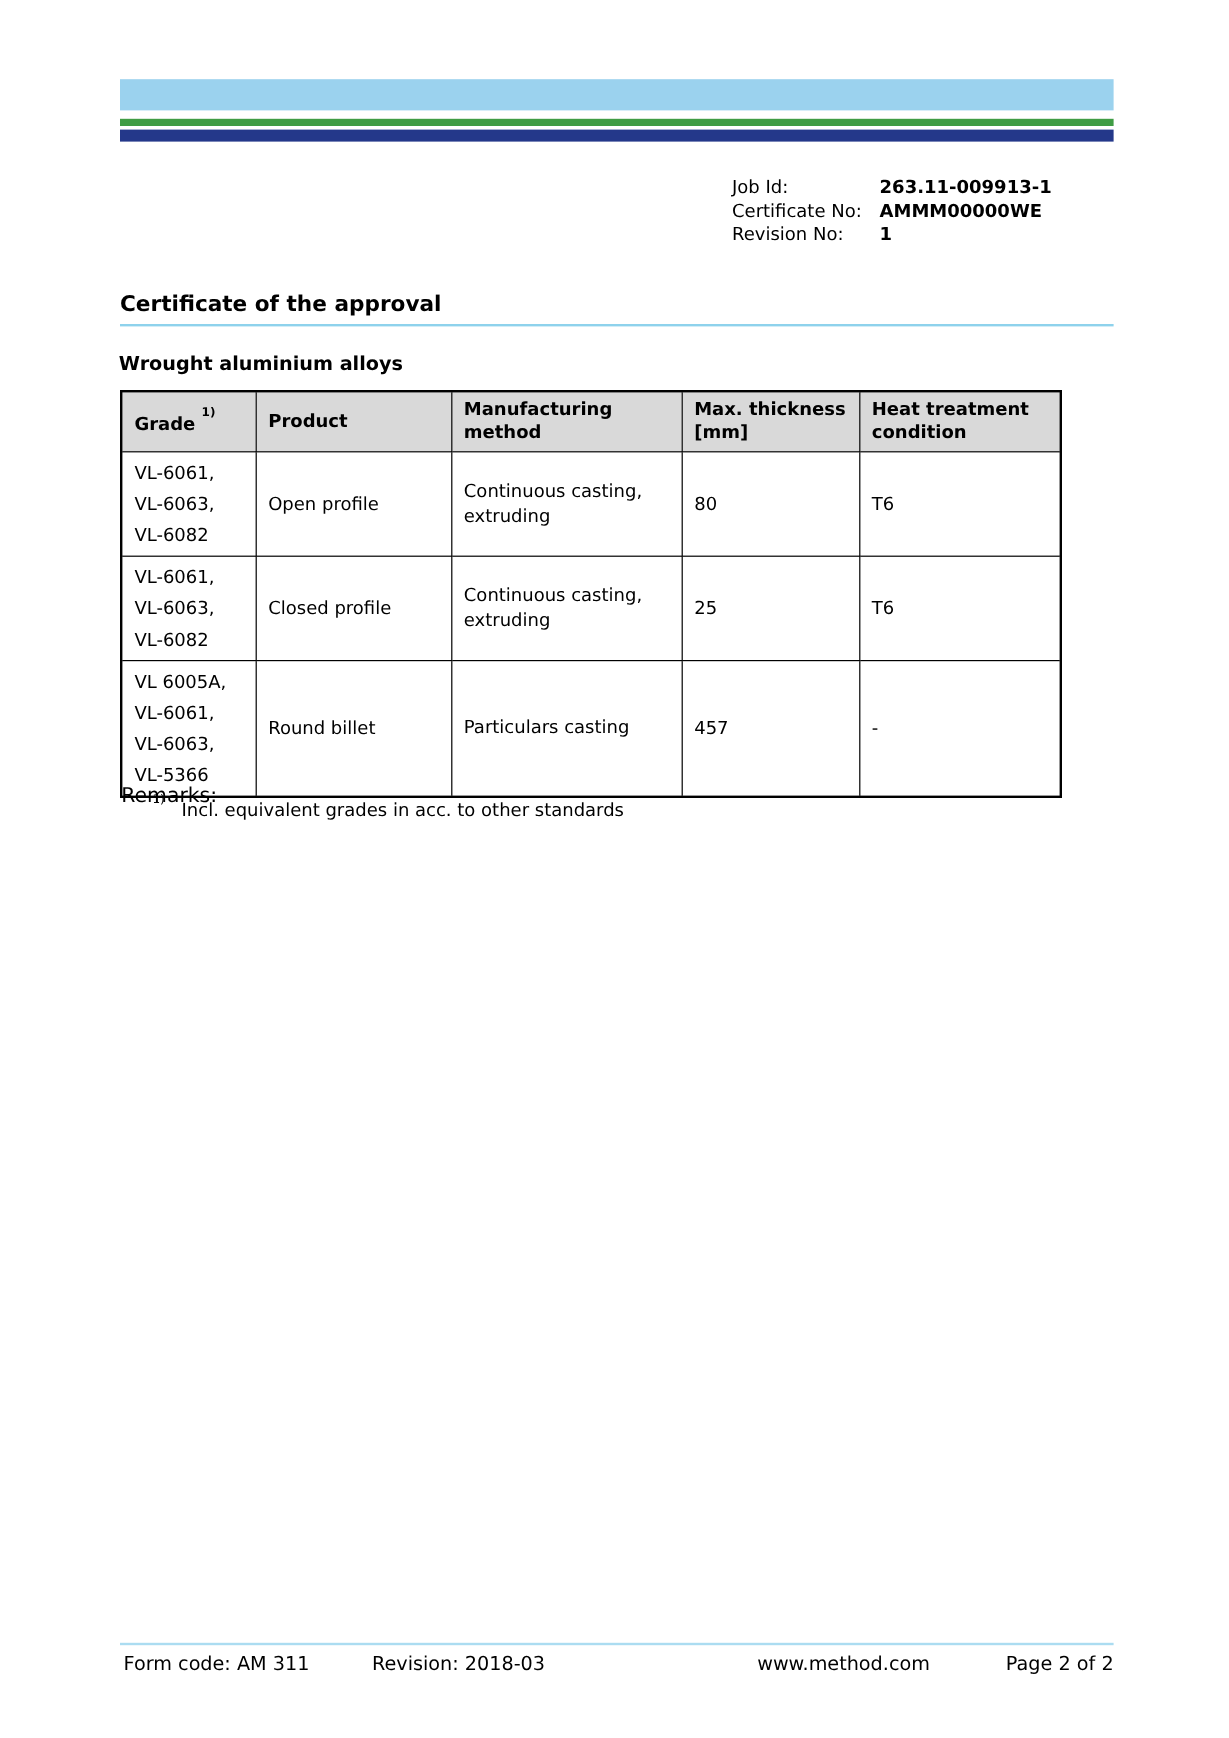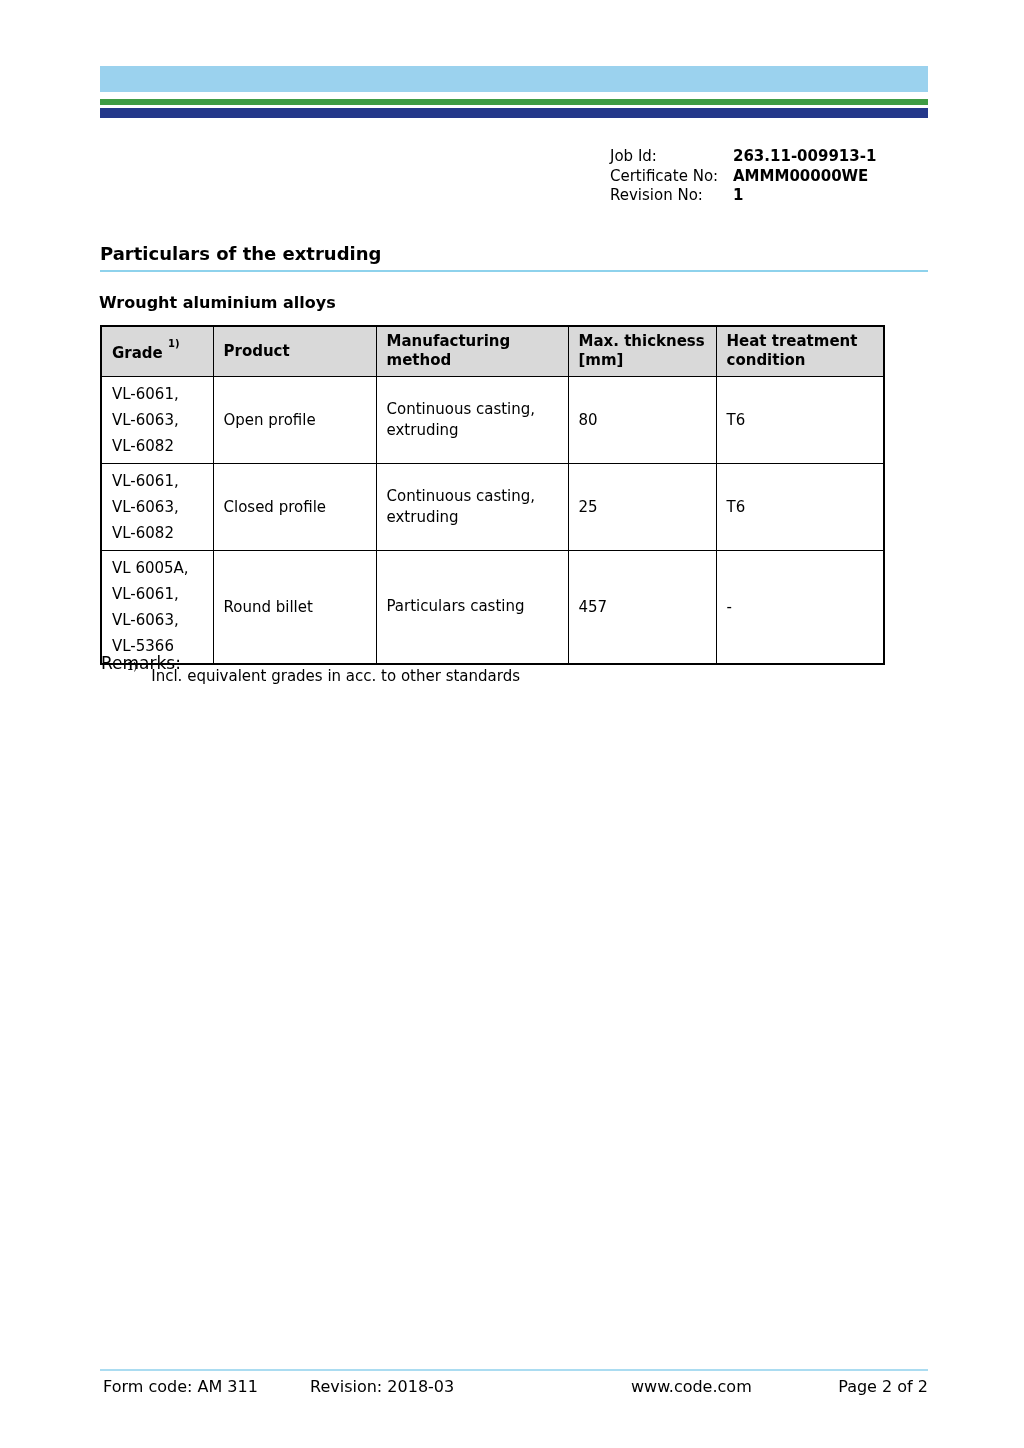--- a/index.html
+++ b/index.html
@@ -135,21 +135,21 @@
 
   <div class="doc-meta">
     <span class="label">Job Id:</span>
     <span class="value">263.11-009913-1</span>
     <span class="label">Certificate No:</span>
     <span class="value">AMMM00000WE</span>
     <span class="label">Revision No:</span>
     <span class="value">1</span>
   </div>
 
-  <div class="section-heading">Particulars of the extruding</div>
+  <div class="section-heading">Certificate of the approval</div>
   <div class="sub-heading">Wrought aluminium alloys</div>
 
   <table class="alloy-table">
     <colgroup>
       <col style="width:112px">
       <col style="width:163px">
       <col style="width:192px">
       <col style="width:148px">
       <col style="width:168px">
     </colgroup>
@@ -200,17 +200,17 @@
   </table>
 
   <div class="remarks-label">Remarks:</div>
   <div class="footnote">
     <sup class="fn">1)</sup><span class="fn-text">Incl. equivalent grades in acc. to other standards</span>
   </div>
 
   <div class="footer">
     <span class="f-form">Form code: AM 311</span>
     <span class="f-rev">Revision: 2018-03</span>
-    <span class="f-web">www.code.com</span>
+    <span class="f-web">www.method.com</span>
     <span class="f-page">Page 2 of 2</span>
   </div>
 
 </div>
 
 </body></html>

